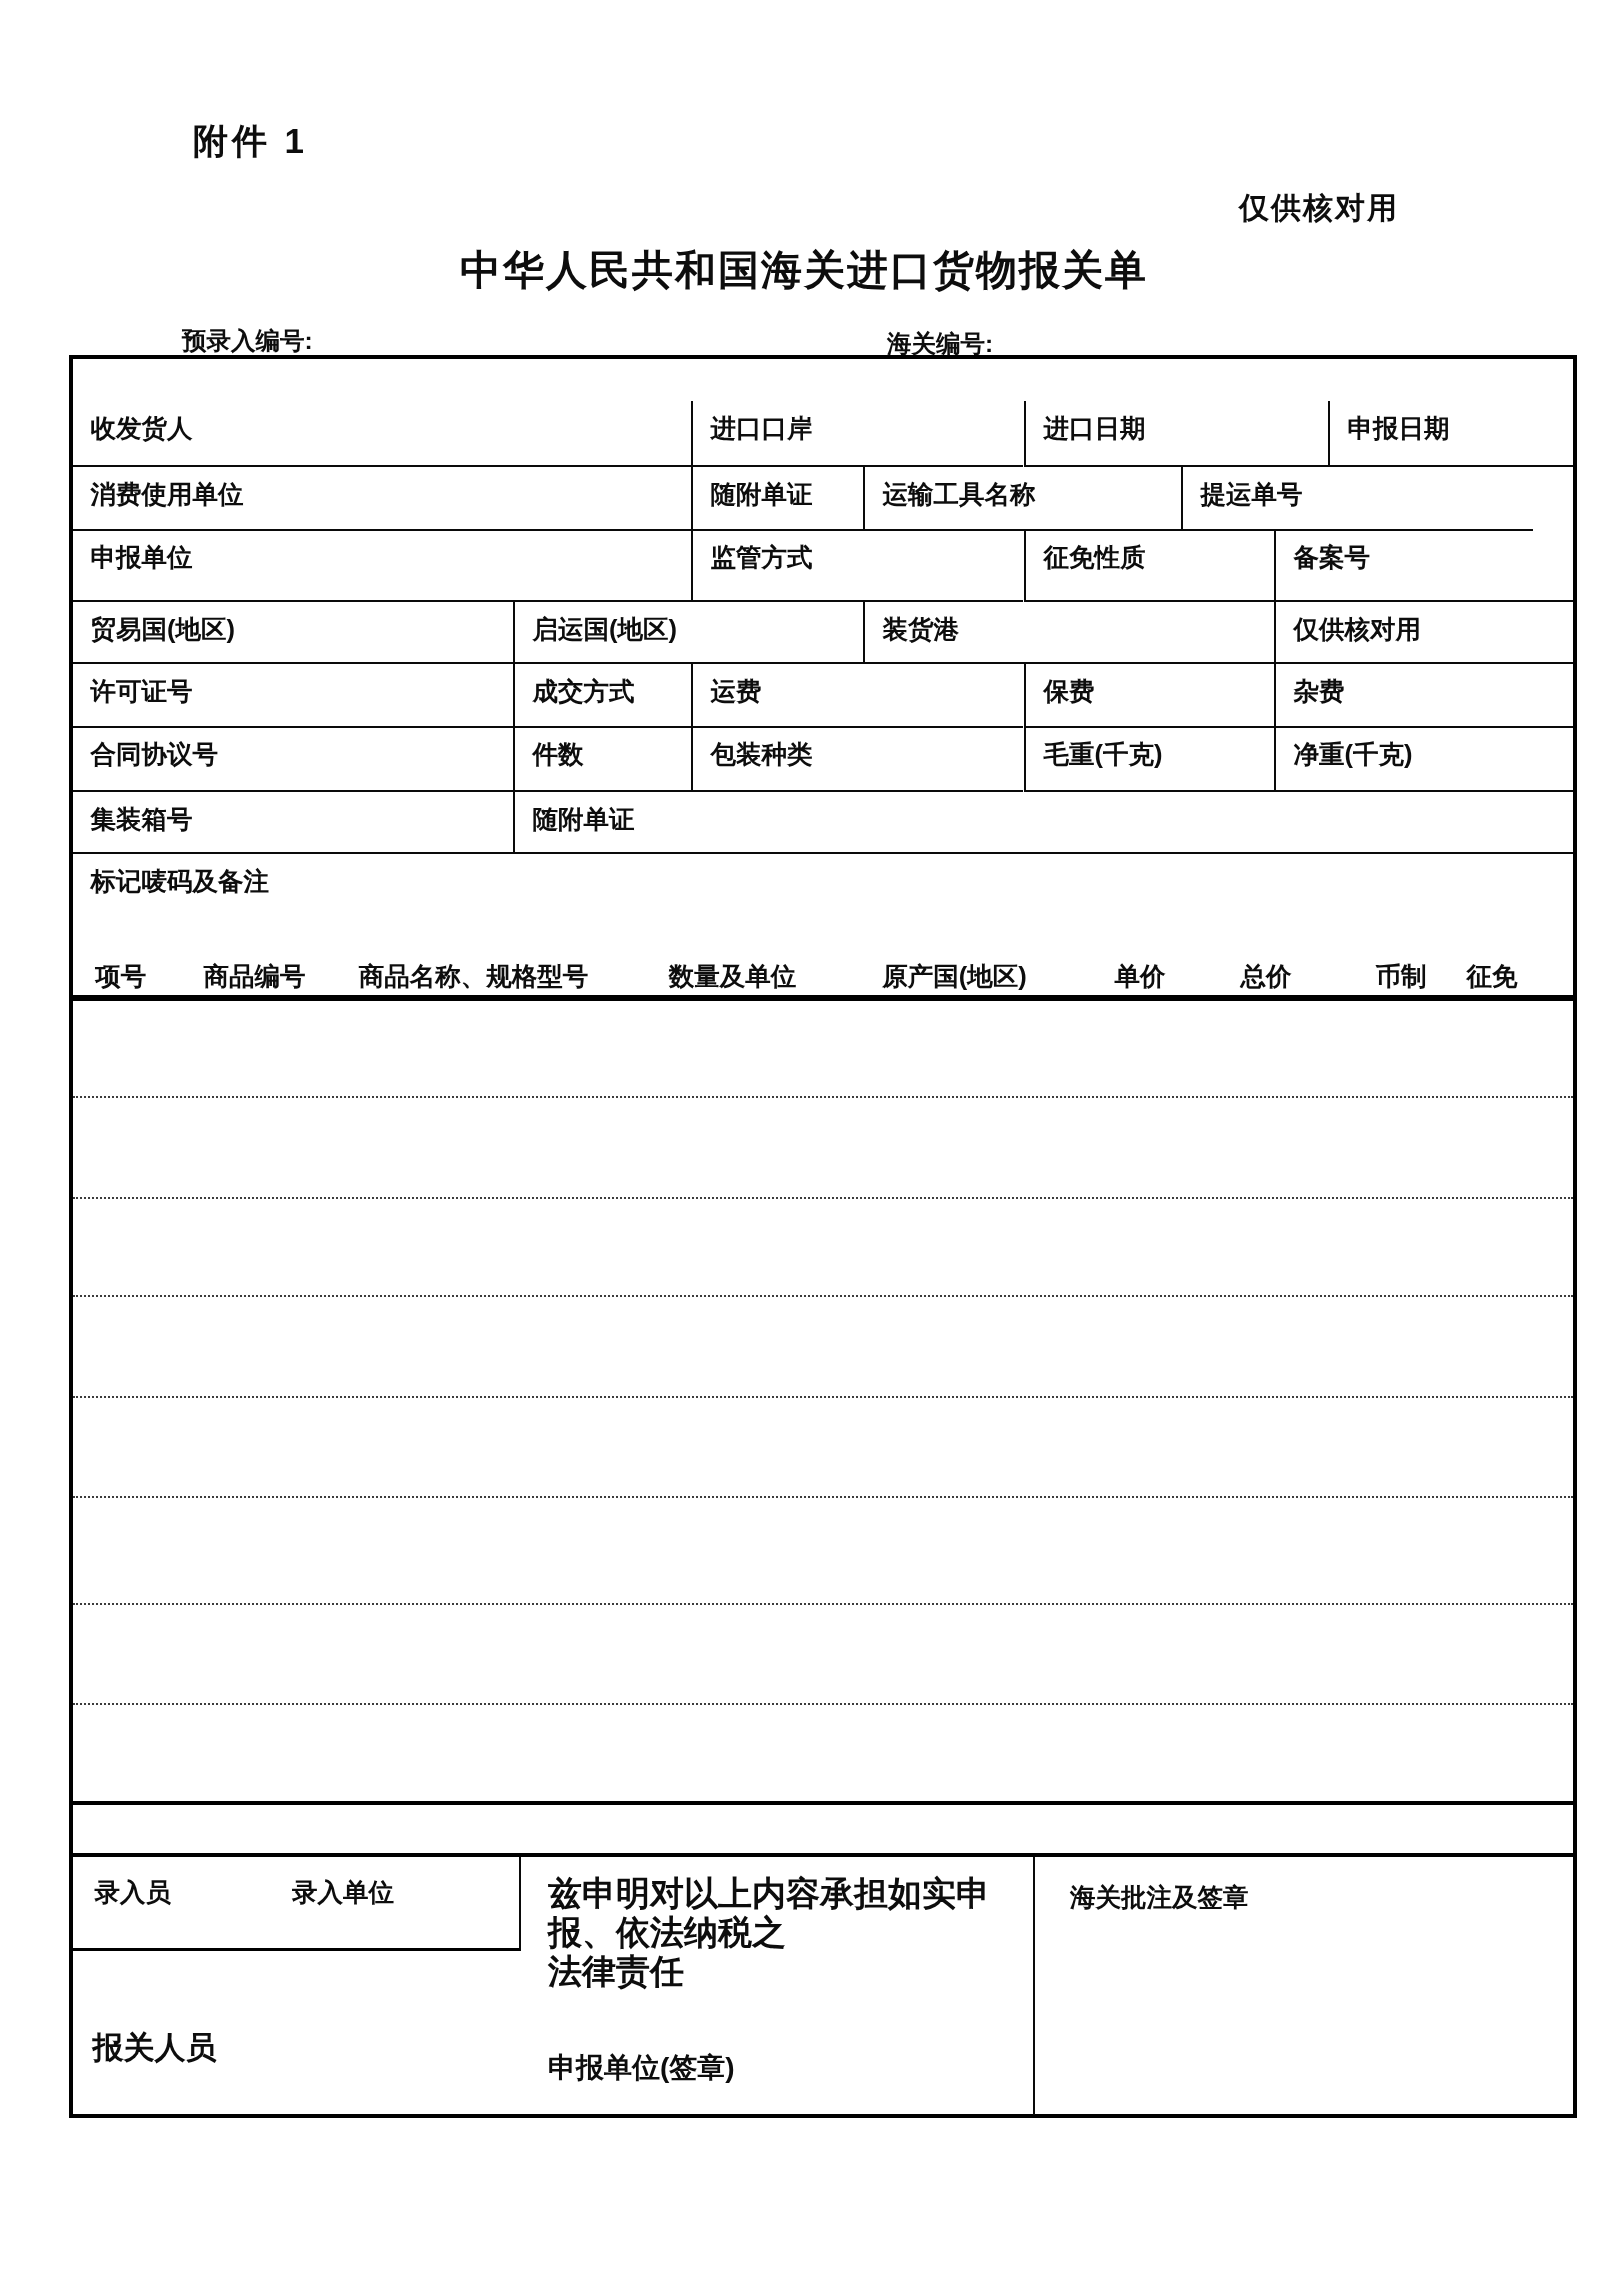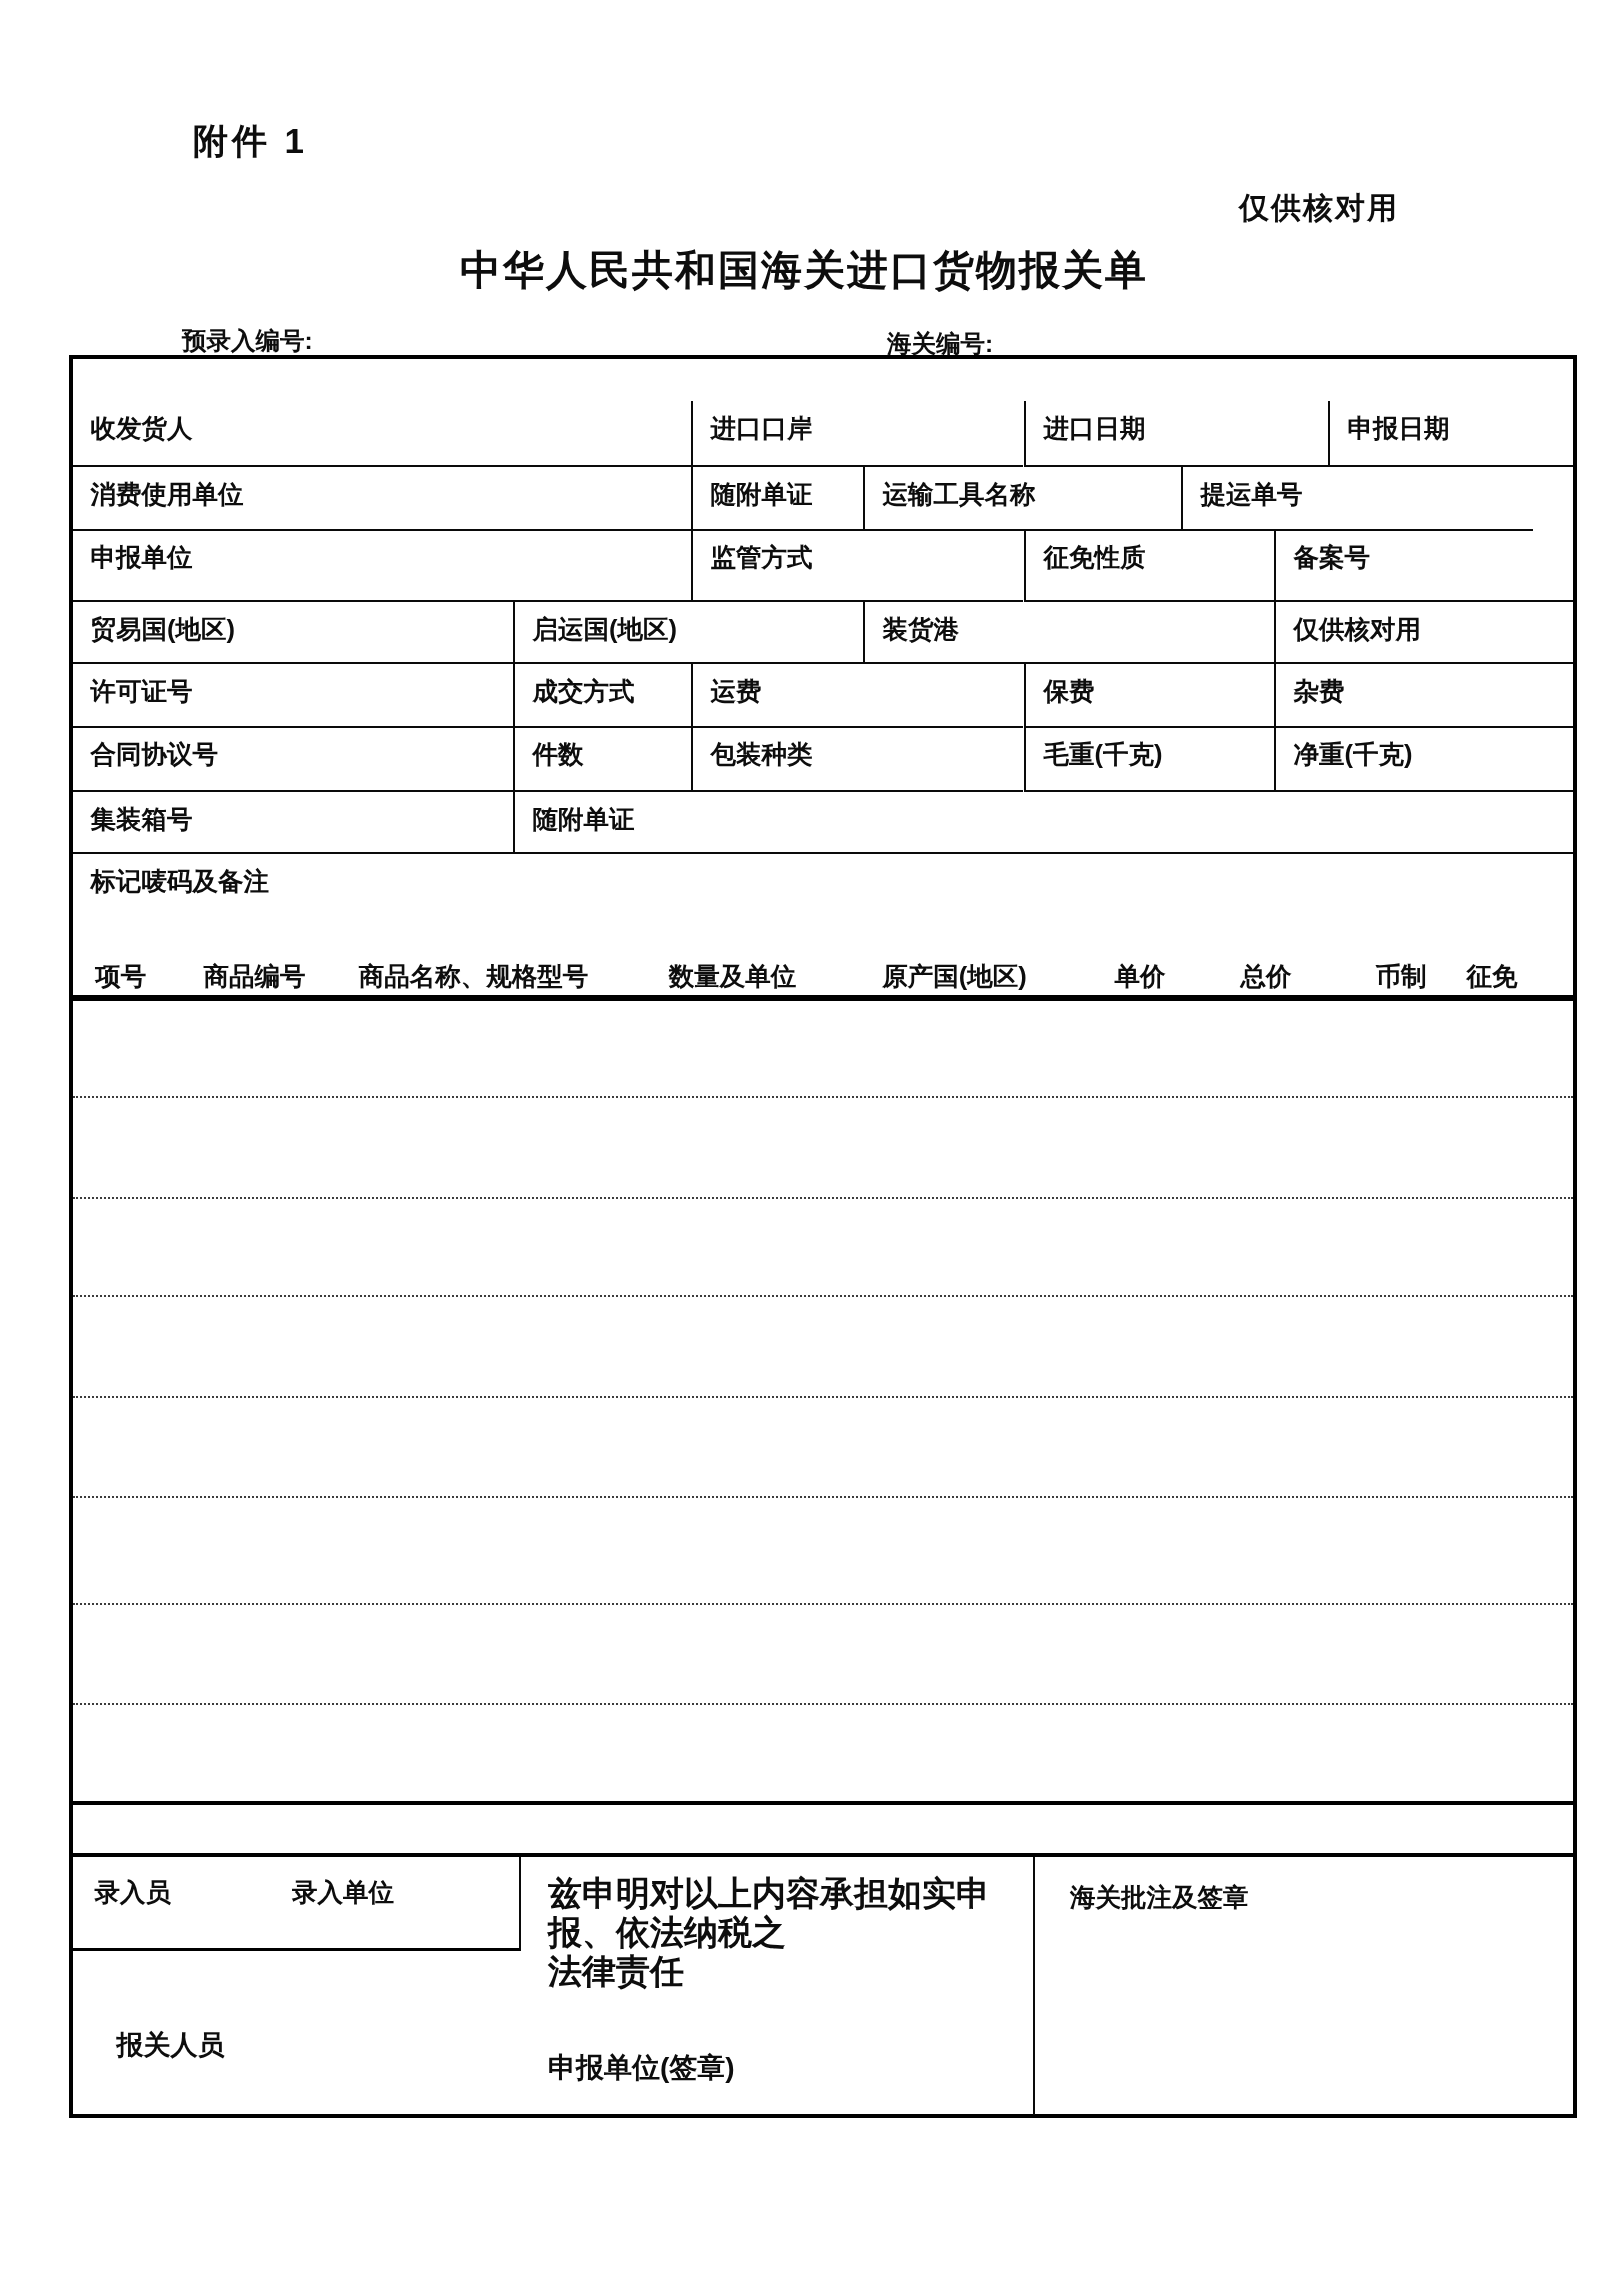--- a/index.html
+++ b/index.html
@@ -114,21 +114,21 @@
     padding: 22.5px 0 0 35px;
     font-size: 25.5px; font-weight: bold;
   }
   .declaration {
     position: absolute; left: 475px; top: 1515px; width: 470px;
     font-size: 34px; font-weight: bold;
     line-height: 39px;
   }
   .broker-label {
     position: absolute; left: 19.6px; top: 1668px;
-    font-size: 27px; font-weight: bold; margin-left: 24px;
+    font-size: 31px; font-weight: bold;
   }
   .declarant-seal {
     position: absolute; left: 475px; top: 1690px;
     font-size: 28px; font-weight: bold;
   }
 </style>
 </head>
 <body>
 
 <div class="page">

